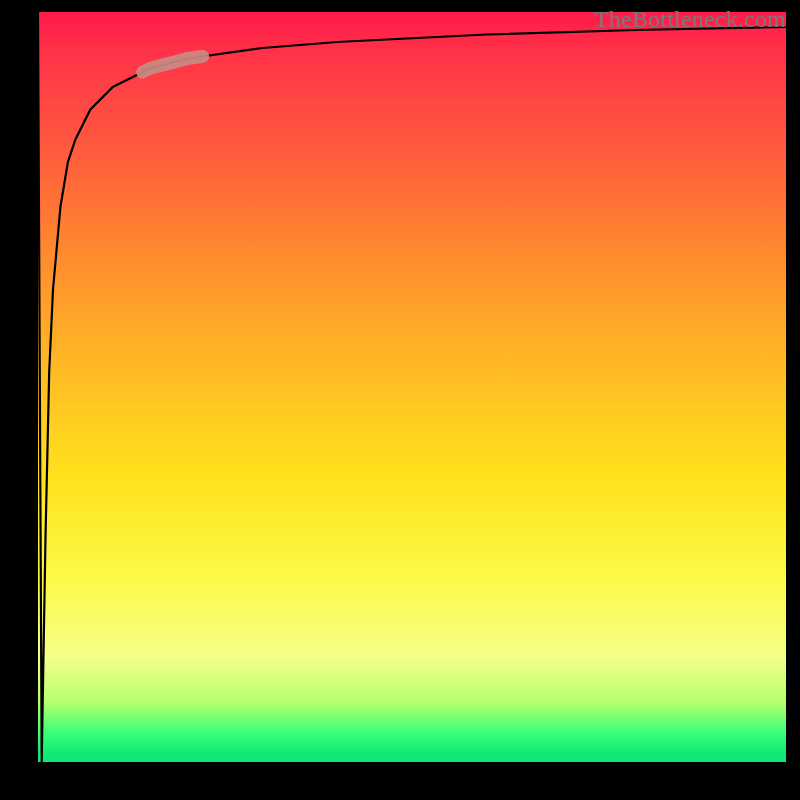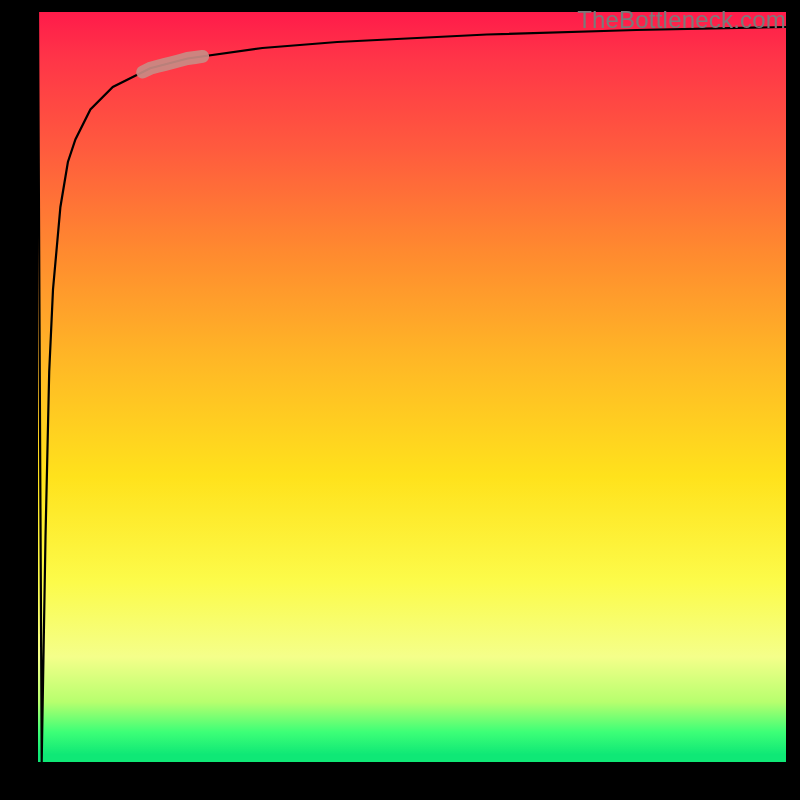--- a/index.html
+++ b/index.html
@@ -8,20 +8,21 @@
     width: 800px;
     height: 800px;
     background: #000;
     font-family: Arial, Helvetica, sans-serif;
     overflow: hidden;
   }
   .chart-wrap {
     position: relative;
     width: 800px;
     height: 755px;
+    font-family: Liberation Serif, serif;
   }
   .plot-area {
     position: absolute;
     left: 38px;
     top: 12px;
     width: 748px;
     height: 750px;
     background: linear-gradient(
       to bottom,
       #ff1b4a 0%,

